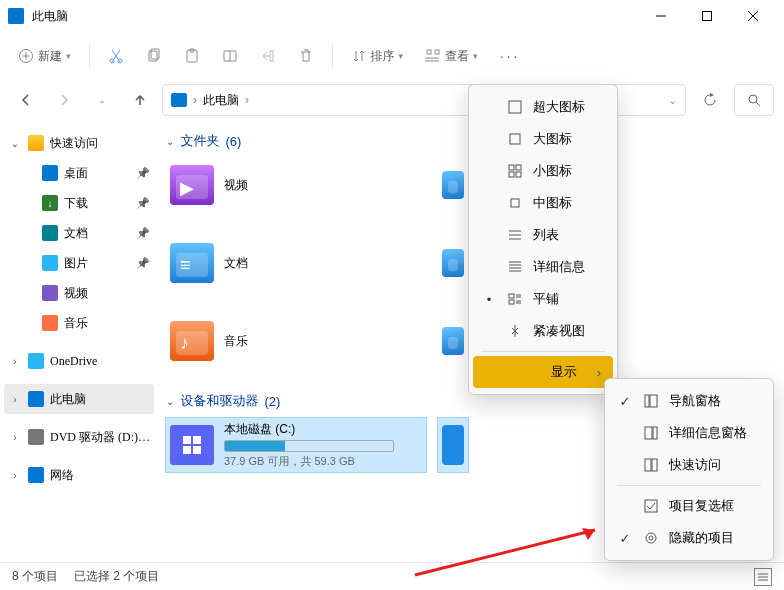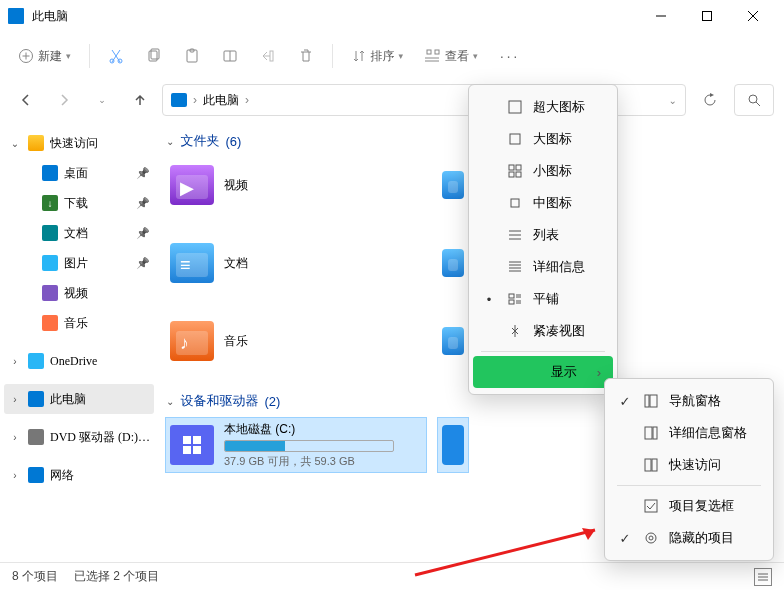--- a/index.html
+++ b/index.html
@@ -60,21 +60,21 @@
 
 .menu { position: absolute; background: #f9f9f9; border: 1px solid #ccc; border-radius: 6px; box-shadow: 0 8px 24px rgba(0,0,0,.18); padding: 6px 4px; z-index: 10; }
 .menu-item { height: 32px; display: flex; align-items: center; padding: 0 12px 0 8px; gap: 10px; font-size: 13px; border-radius: 4px; }
 .mi-check { width: 16px; text-align: center; color: #333; }
 .mi-icon { width: 16px; height: 16px; display:flex; align-items:center; justify-content:center; }
 .mi-label { flex: 1; white-space: nowrap; }
 .mi-arrow { color: #555; }
 .menu-sep { height: 1px; background: #ddd; margin: 4px 8px; }
 .menu.viewmenu { top: 84px; left: 468px; width: 150px; }
 .menu.showmenu { top: 378px; left: 604px; width: 170px; }
-.menu-item.hover { background: #22c55e; gap: 20px; }
+.menu-item.hover { background: #eab308; gap: 20px; }
 
 
 .arrow-svg { position: absolute; left: 410px; top: 520px; z-index: 20; pointer-events:none;}
 
 .icon-star{background: linear-gradient(#ffce3a,#f7a500);}
 .icon-blue{background:#0078d4;}
 .icon-green{background:#2e7d32;}
 .icon-teal{background:#00838f;}
 .icon-orange{background:#ff7043;}
 .icon-purple{background:#7e57c2;}

